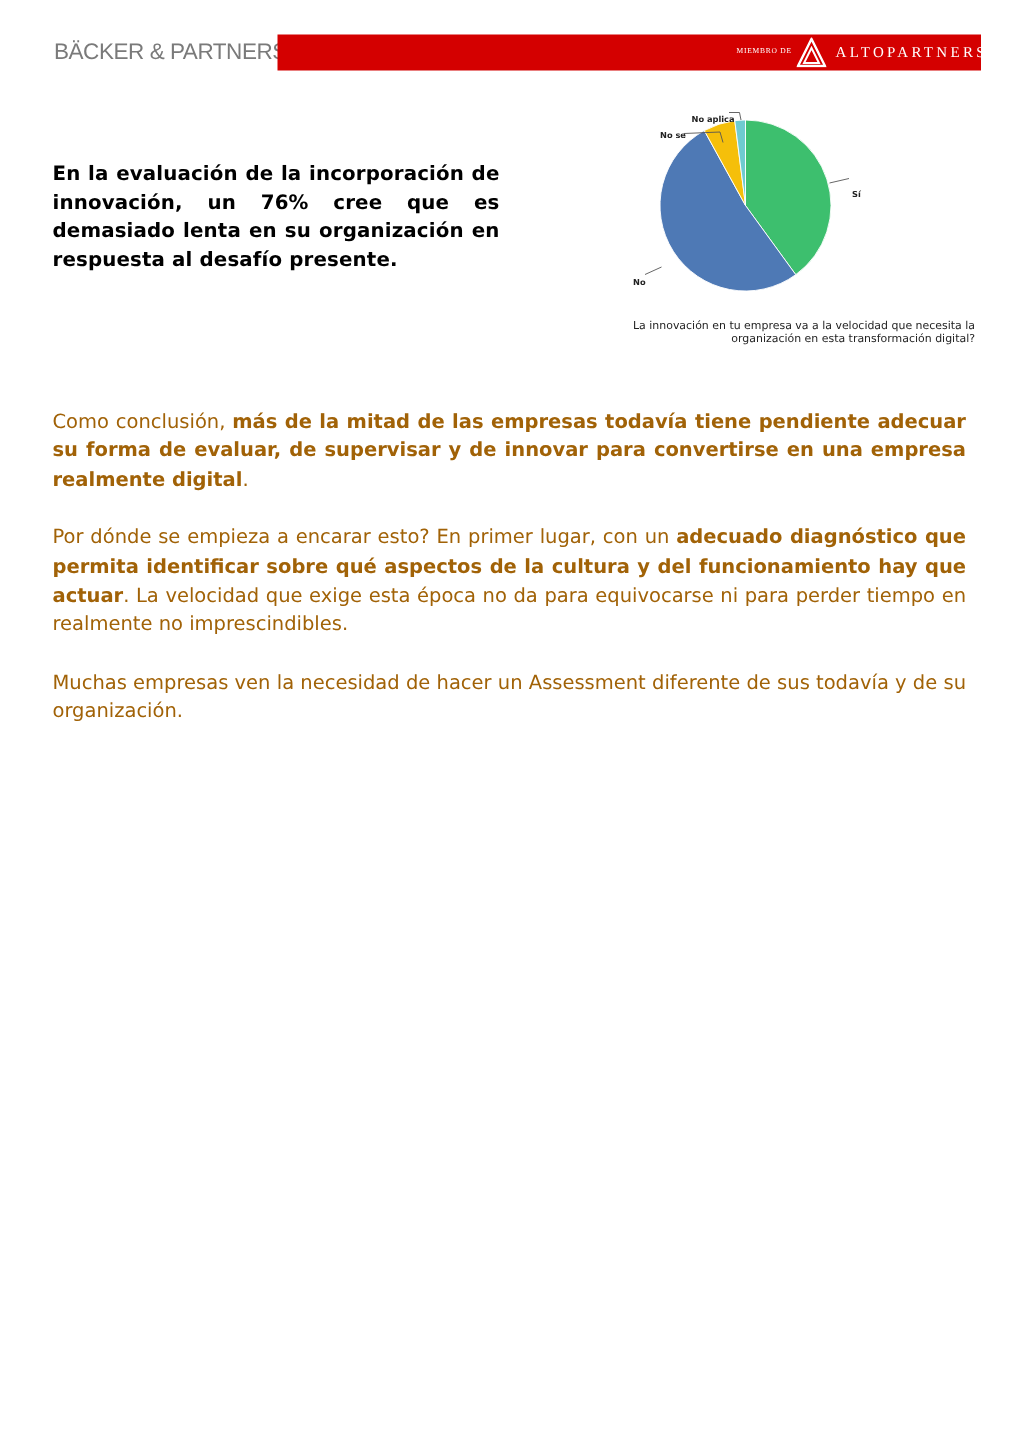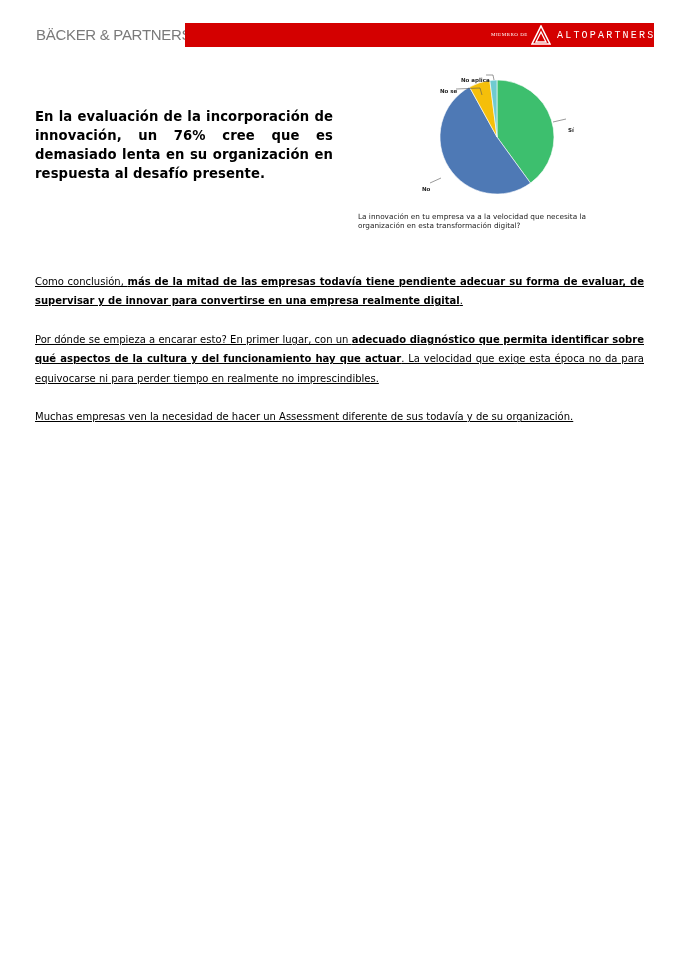--- a/index.html
+++ b/index.html
@@ -2,27 +2,27 @@
 <html><head>
 <meta charset="utf-8">
 <style>
   html,body{margin:0;padding:0;background:#fff;}
   body{width:679px;height:957px;position:relative;overflow:hidden;font-family:"DejaVu Sans","Liberation Sans",sans-serif;color:#000;}
   .header{position:absolute;top:0;left:0;width:679px;height:50px;}
   .logo-left{position:absolute;left:36px;top:26px;font-family:"Liberation Sans",sans-serif;font-size:15px;color:#7a7a7a;letter-spacing:-0.3px;white-space:nowrap;}
   .red-bar{position:absolute;left:185px;top:23px;width:469px;height:24px;background:#d40000;}
   .member{position:absolute;left:491px;top:32px;font-family:"Liberation Serif",serif;font-size:5px;color:#fff;letter-spacing:0.5px;}
   .alto-icon{position:absolute;left:531px;top:25px;width:20px;height:20px;}
-  .alto-text{position:absolute;left:557px;top:30px;font-family:Liberation Mono, monospace;font-size:10px;color:#fff;letter-spacing:2.2px;white-space:nowrap;}
+  .alto-text{position:absolute;left:557px;top:30px;font-family:Liberation Serif, serif;font-size:10px;color:#fff;letter-spacing:2.2px;white-space:nowrap;}
   .intro{position:absolute;left:35px;top:107px;width:298px;font-size:13.2px;font-weight:bold;line-height:19px;text-align:justify;letter-spacing:0.1px;}
   .chart{position:absolute;left:360px;top:70px;width:280px;height:170px;}
   .chart svg{position:absolute;left:0;top:0;}
   .lbl{position:absolute;font-size:5.5px;font-weight:bold;color:#222;white-space:nowrap;}
-  .caption{position:absolute;left:358px;top:212px;width:276px;text-align:left;font-size:7.3px;line-height:9px;color:#222;}
-  .body-text{position:absolute;left:35px;top:272px;width:609px;font-size:10px;line-height:19.3px;color:#000000;text-decoration:underline;}
+  .caption{position:absolute;left:374px;top:212px;width:276px;text-align:right;font-size:7.3px;line-height:9px;color:#222;}
+  .body-text{position:absolute;left:35px;top:272px;width:609px;font-size:13px;line-height:19.3px;color:#a16207;}
   .body-text p{margin:0 0 19.5px 0;text-align:justify;}
   .body-text b{font-weight:bold;}
 </style>
 </head>
 <body>
 
 <div class="header">
   <div class="logo-left">BÄCKER &amp; PARTNERS</div>
   <div class="red-bar"></div>
   <div class="member">MIEMBRO DE</div>

